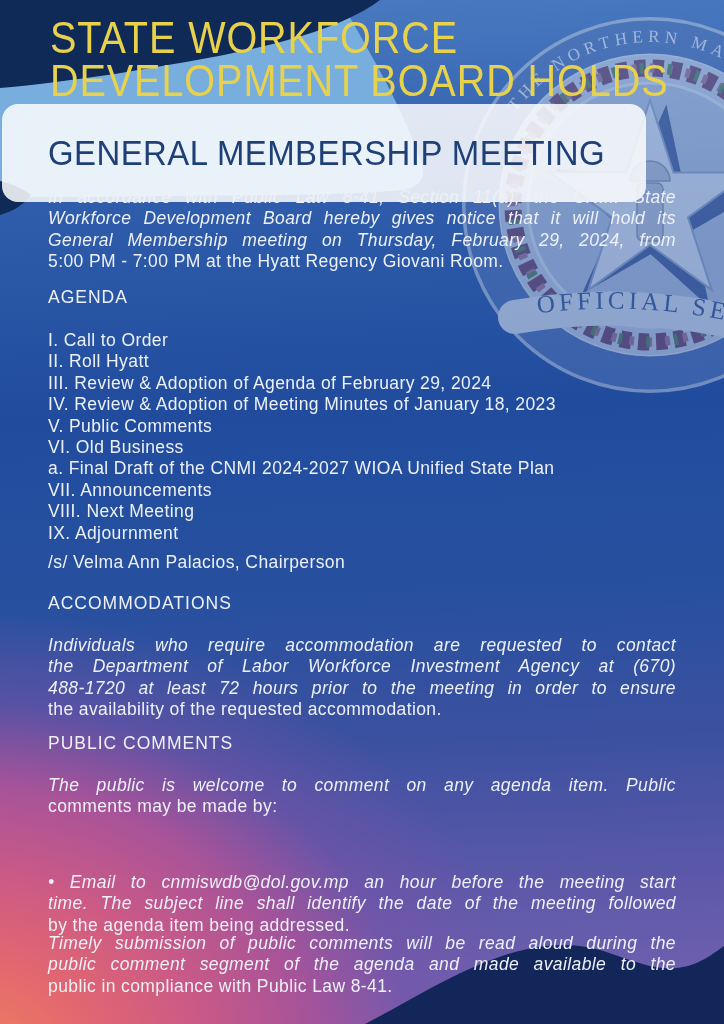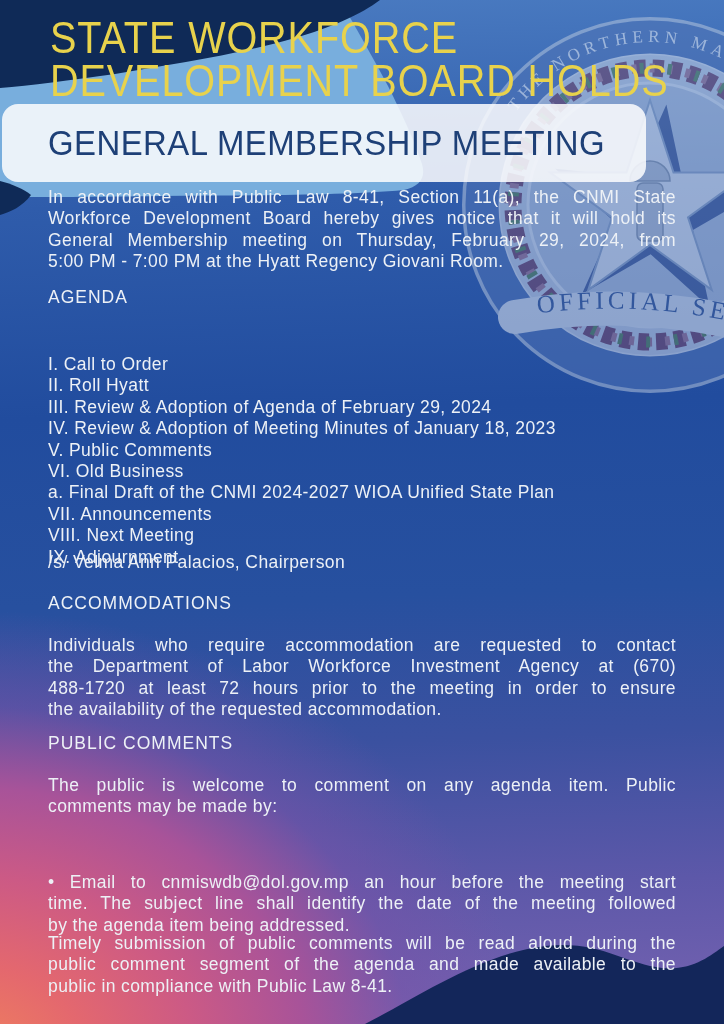--- a/index.html
+++ b/index.html
@@ -18,37 +18,37 @@
 
   
   .ytitle {
     position:absolute; left:50px; z-index:5;
     color: var(--title-yellow, #e8d24c);
     font-size:44px; line-height:44px; letter-spacing:1px;
     transform:scaleX(0.9); transform-origin:left center;
     white-space:nowrap;
   }
   .banner {
-    position:absolute; left:2px; top:104px; width:644px; height:78px;
+    position:absolute; left:2px; top:104px; width:644px; height:98px;
     background:rgba(253,253,254,0.86); border-radius:16px; z-index:4;
     display:flex; align-items:center; padding-left:46px; box-sizing:border-box;
   }
   .banner-text {
     color: var(--banner-text-navy, #1e4077);
     font-size:35px; letter-spacing:0.5px; white-space:nowrap;
     transform:scaleX(0.94); transform-origin:left center;
   }
 
   
   .tblock {
     position:absolute; left:48px; width:628px; z-index:5;
     color: var(--body-text, #edf1f6);
     font-size:17.5px; line-height:21.4px; letter-spacing:0.4px;
   }
-  .tblock .jl { text-align:justify; text-align-last:justify; }
+  .tblock .jl { text-align:justify; text-align-last:justify;font-style:italic; }
   .heading { letter-spacing:1px; }
 </style>
 </head>
 <body>
 
 <div class="page">
 
   <svg class="layer" width="724" height="1024" viewBox="0 0 724 1024">
     <g transform="translate(650,205)" opacity="0.52">
       <circle r="186" fill="#e8edf4"></circle>
@@ -96,21 +96,21 @@
 
   <div class="tblock" style="top:187px;">
       <div class="jl">In accordance with Public Law 8-41, Section 11(a), the CNMI State</div>
       <div class="jl">Workforce Development Board hereby gives notice that it will hold its</div>
       <div class="jl">General Membership meeting on Thursday, February 29, 2024, from</div>
       <div>5:00 PM - 7:00 PM at the Hyatt Regency Giovani Room.</div>
     </div>
 
   <div class="tblock heading" style="top:287px;">AGENDA</div>
 
-  <div class="tblock" style="top:330px;margin-top:24px;">
+  <div class="tblock" style="top:330px;">
       <div>I. Call to Order</div>
       <div>II. Roll Hyatt</div>
       <div>III. Review &amp; Adoption of Agenda of February 29, 2024</div>
       <div>IV. Review &amp; Adoption of Meeting Minutes of January 18, 2023</div>
       <div>V. Public Comments</div>
       <div>VI. Old Business</div>
       <div>a. Final Draft of the CNMI 2024-2027 WIOA Unified State Plan</div>
       <div>VII. Announcements</div>
       <div>VIII. Next Meeting</div>
       <div>IX. Adjournment</div>

